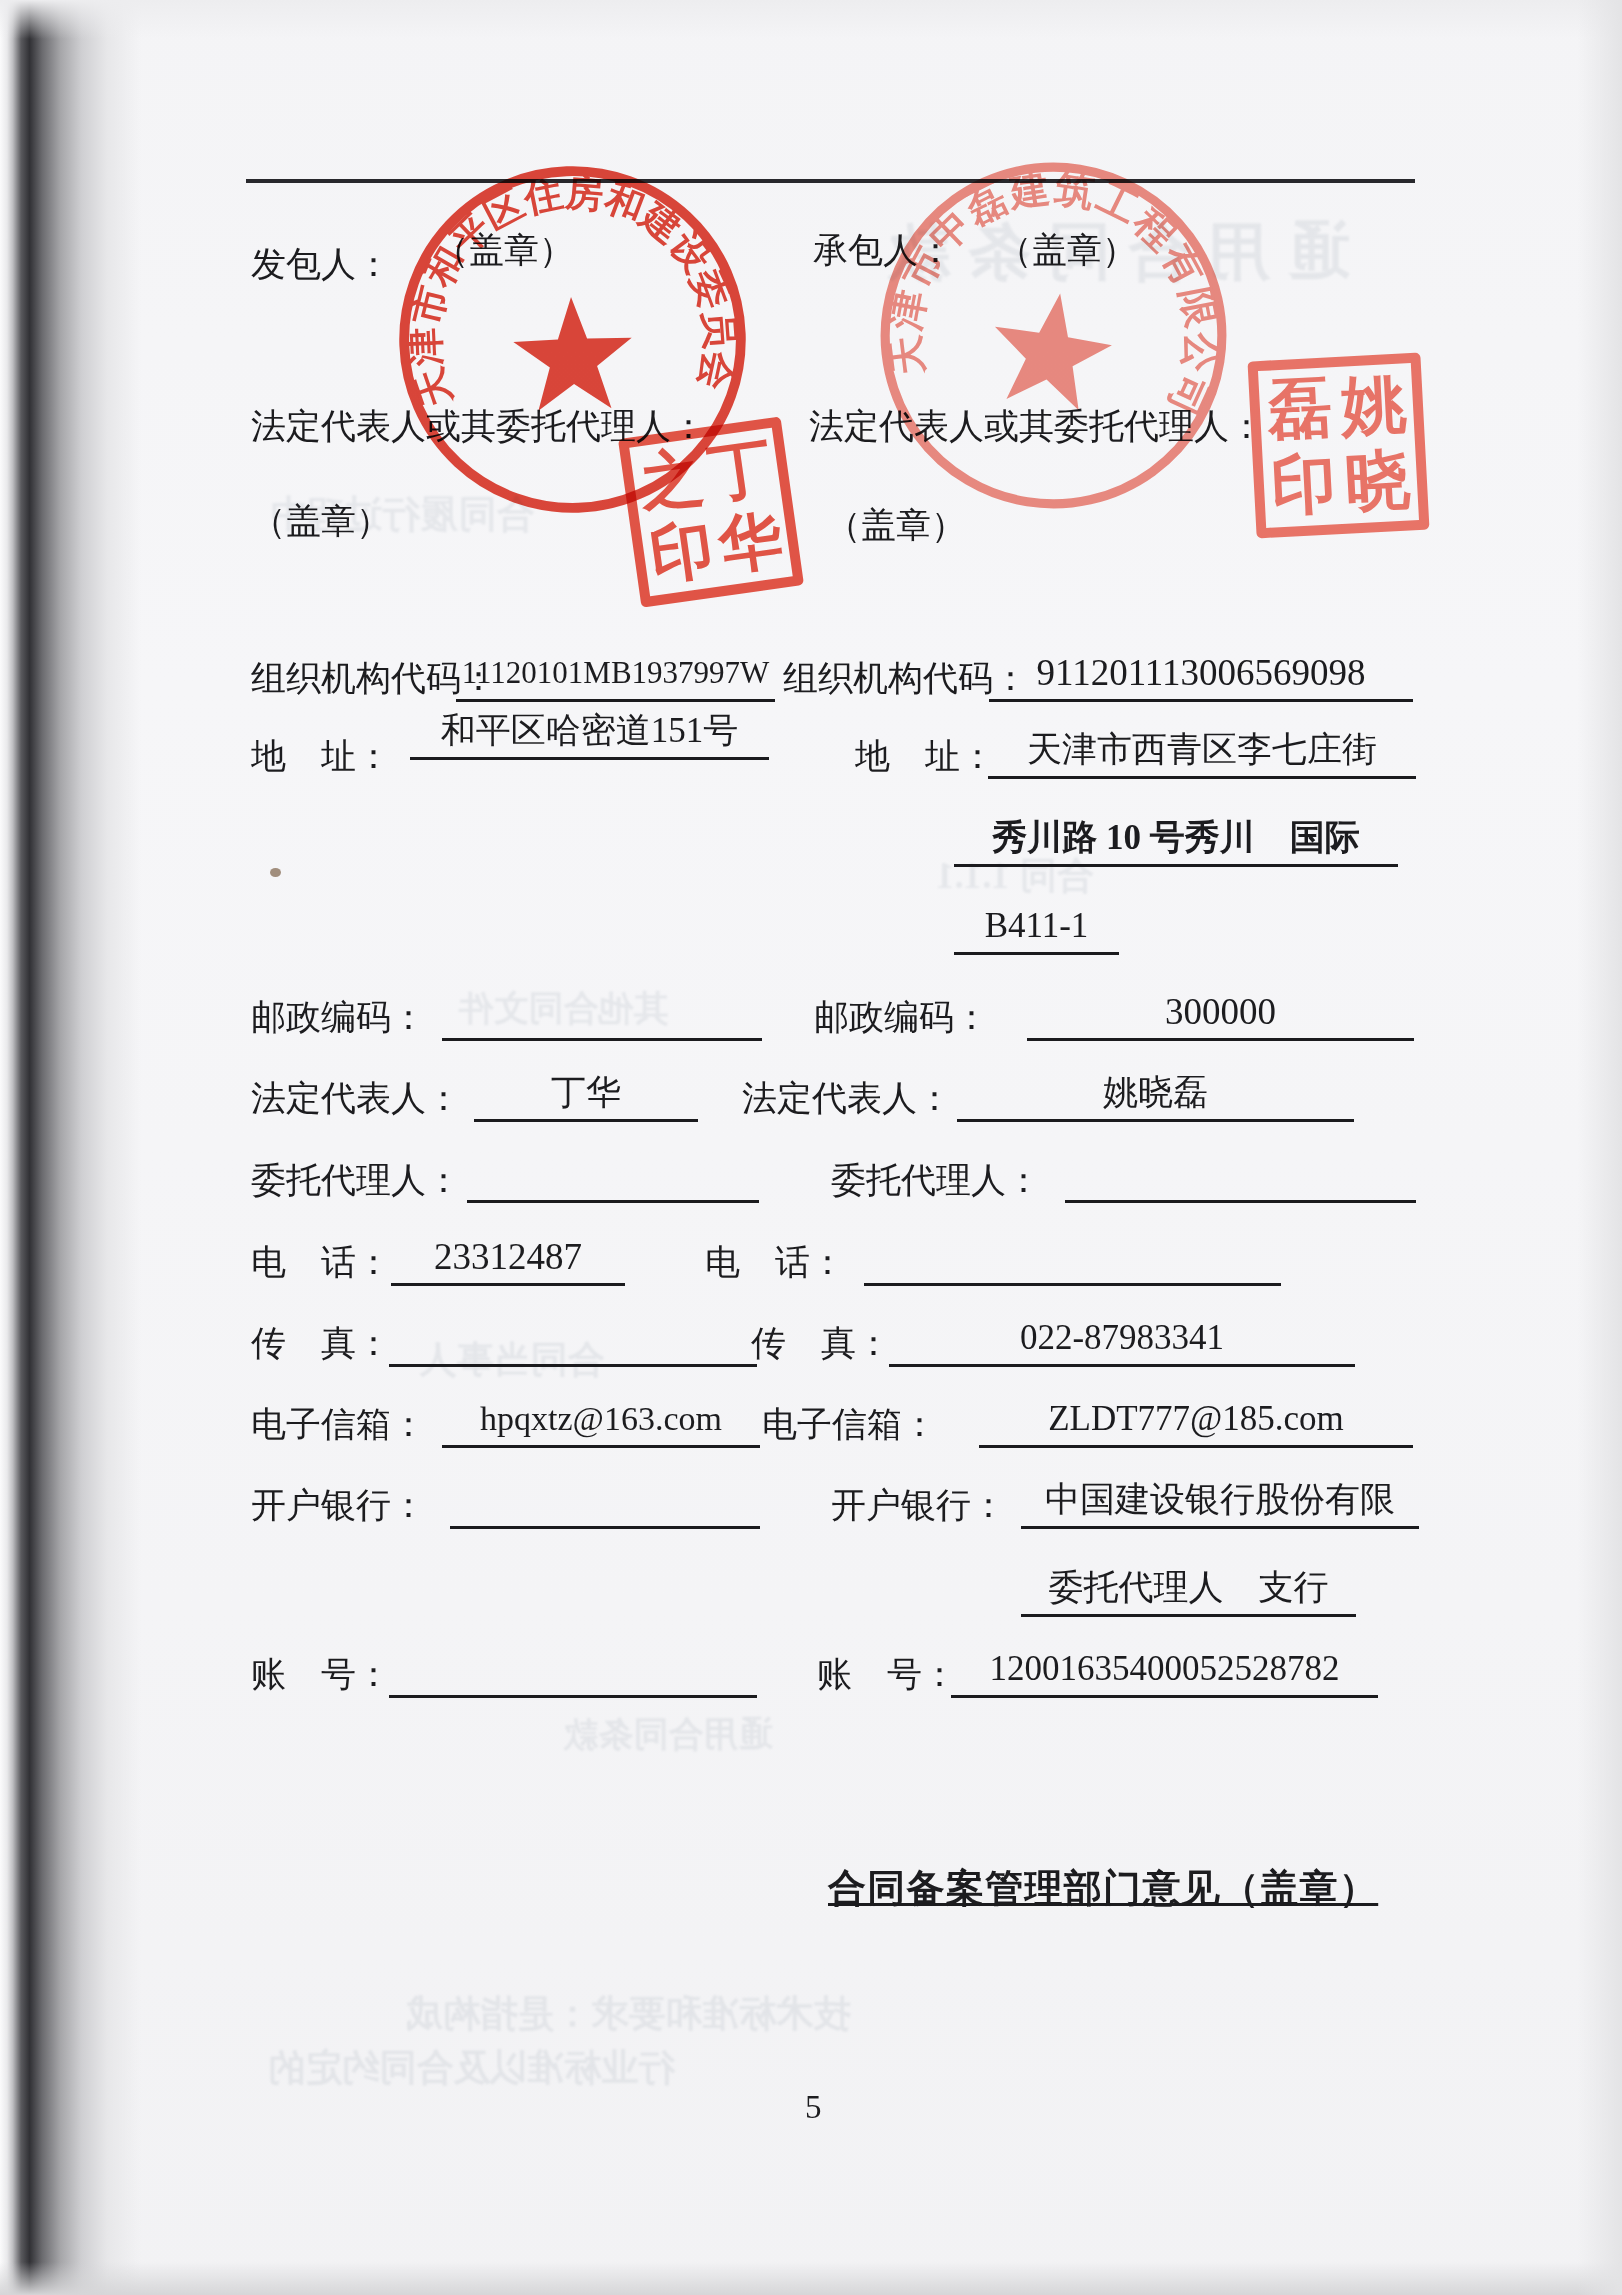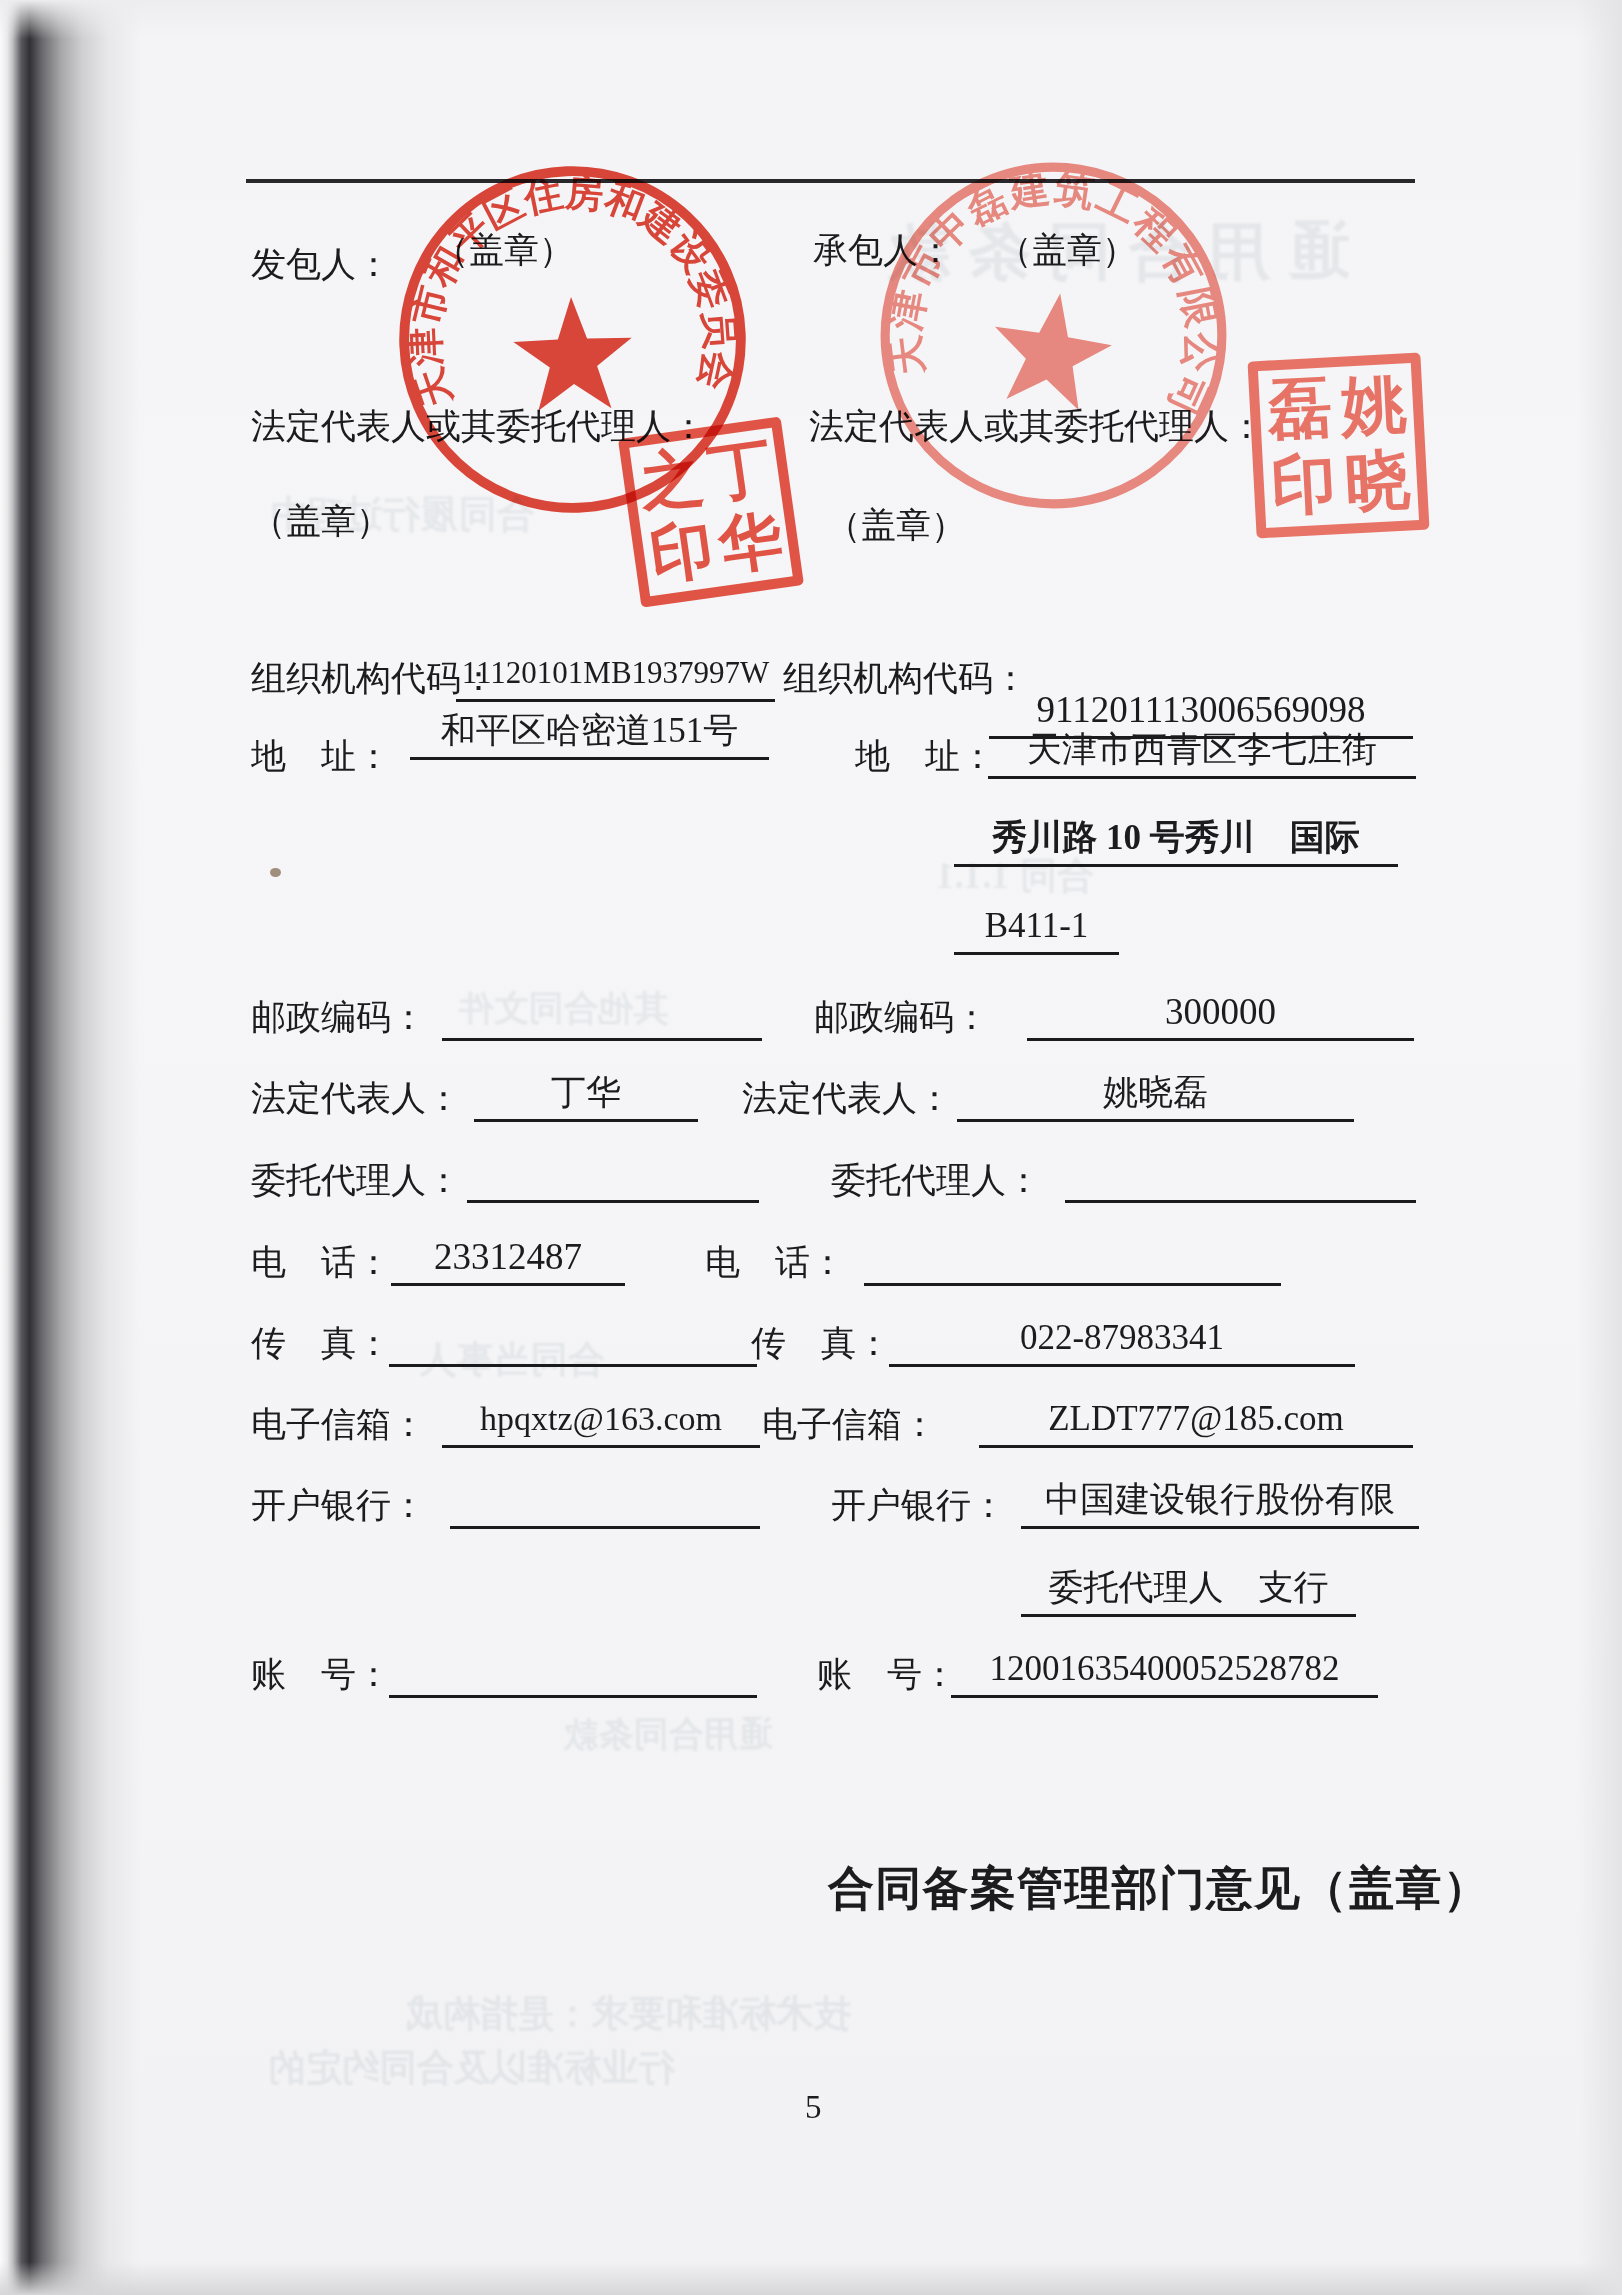--- a/index.html
+++ b/index.html
@@ -23,21 +23,21 @@
     background:#7d6248;opacity:.7;z-index:2;}
   
   .ghost{position:absolute;z-index:1;color:#84919f;opacity:.14;
     filter:blur(1.3px);font-weight:700;transform:scaleX(-1);white-space:nowrap;}
   
   .rule{left:246px;top:179px;width:1169px;height:3.9px;background:#28282c;z-index:2;}
   .t{position:absolute;font-size:35px;line-height:41px;white-space:nowrap;z-index:3;}
   .u{position:absolute;height:50px;line-height:48px;border-bottom:3.3px solid #1b1b1e;
      text-align:center;font-size:35px;white-space:nowrap;z-index:3;}
   .title{font-family:"Liberation Sans","DejaVu Sans",sans-serif;font-weight:700;
-     font-size:46px;letter-spacing:1.3px;}
+     font-size:38px;letter-spacing:1.3px;text-decoration:underline;}
   .pagenum{font-size:33px;}
   
   .seal-round{position:absolute;z-index:4;mix-blend-mode:multiply;}
   .seal-sq{position:absolute;z-index:4;mix-blend-mode:multiply;display:grid;
      grid-template-columns:1fr 1fr;place-items:center;font-weight:700;
      border:10.5px solid;border-radius:5.2px;opacity:.88;padding:2.6px;
      font-family:"Liberation Serif","DejaVu Serif",serif;}
   .seal-sq span{display:block;line-height:1;}
   .sq-dh{left:629px;top:427px;width:139px;height:145px;transform:rotate(-8deg);
      border-color:#e6402e;color:#e6402e;font-size:63px;}
@@ -80,21 +80,21 @@
 <div class="t" style="left:997px;top:230px;">（盖章）</div>
 
 <div class="t" style="left:251px;top:406px;">法定代表人或其委托代理人：</div>
 <div class="t" style="left:809px;top:406px;">法定代表人或其委托代理人：</div>
 <div class="t" style="left:251px;top:501px;">（盖章）</div>
 <div class="t" style="left:826px;top:505px;">（盖章）</div>
 
 <div class="t" style="left:251px;top:658px;">组织机构代码：</div>
 <div class="u" style="left:456px;top:649px;width:319px;font-size:31px;">11120101MB1937997W</div>
 <div class="t" style="left:783px;top:658px;">组织机构代码：</div>
-<div class="u" style="left:989px;top:686px;width:424px;font-size:37px;">911201113006569098</div>
+<div class="u" style="left:989px;top:649px;width:424px;font-size:37px;">911201113006569098</div>
 
 <div class="t" style="left:251px;top:736px;">地　址：</div>
 <div class="u" style="left:410px;top:707px;width:359px;">和平区哈密道151号</div>
 <div class="t" style="left:855px;top:736px;">地　址：</div>
 <div class="u" style="left:988px;top:726px;width:428px;">天津市西青区李七庄街</div>
 <div class="u" style="left:954px;top:814px;width:444px;font-weight:bold;">秀川路 10 号秀川　国际</div>
 <div class="u" style="left:954px;top:902px;width:165px;">B411-1</div>
 
 <div class="t" style="left:251px;top:997px;">邮政编码：</div>
 <div class="u" style="left:442px;top:988px;width:320px;"></div>

